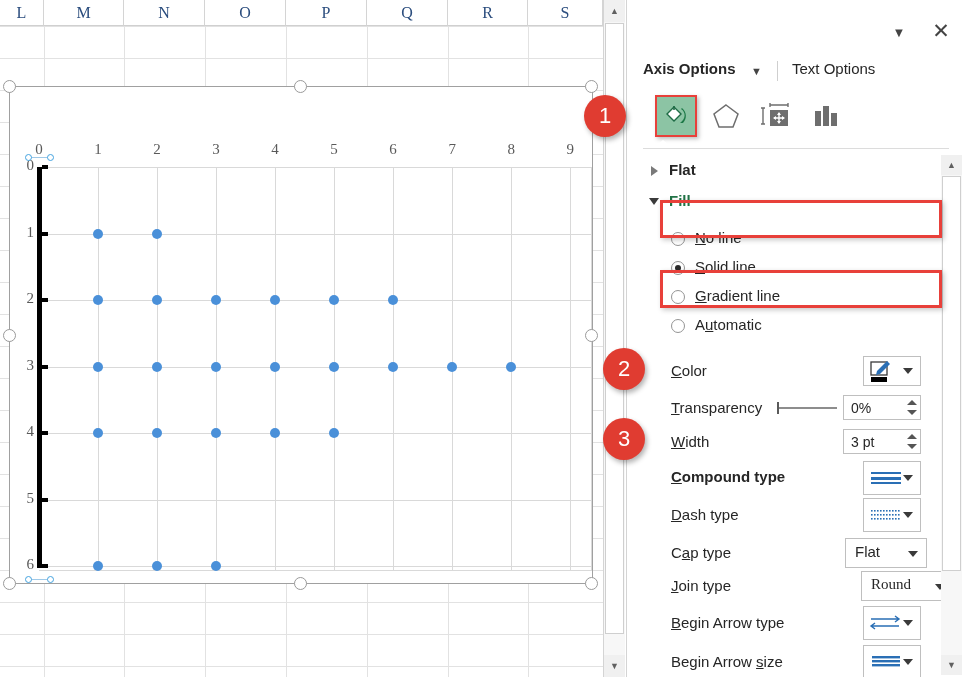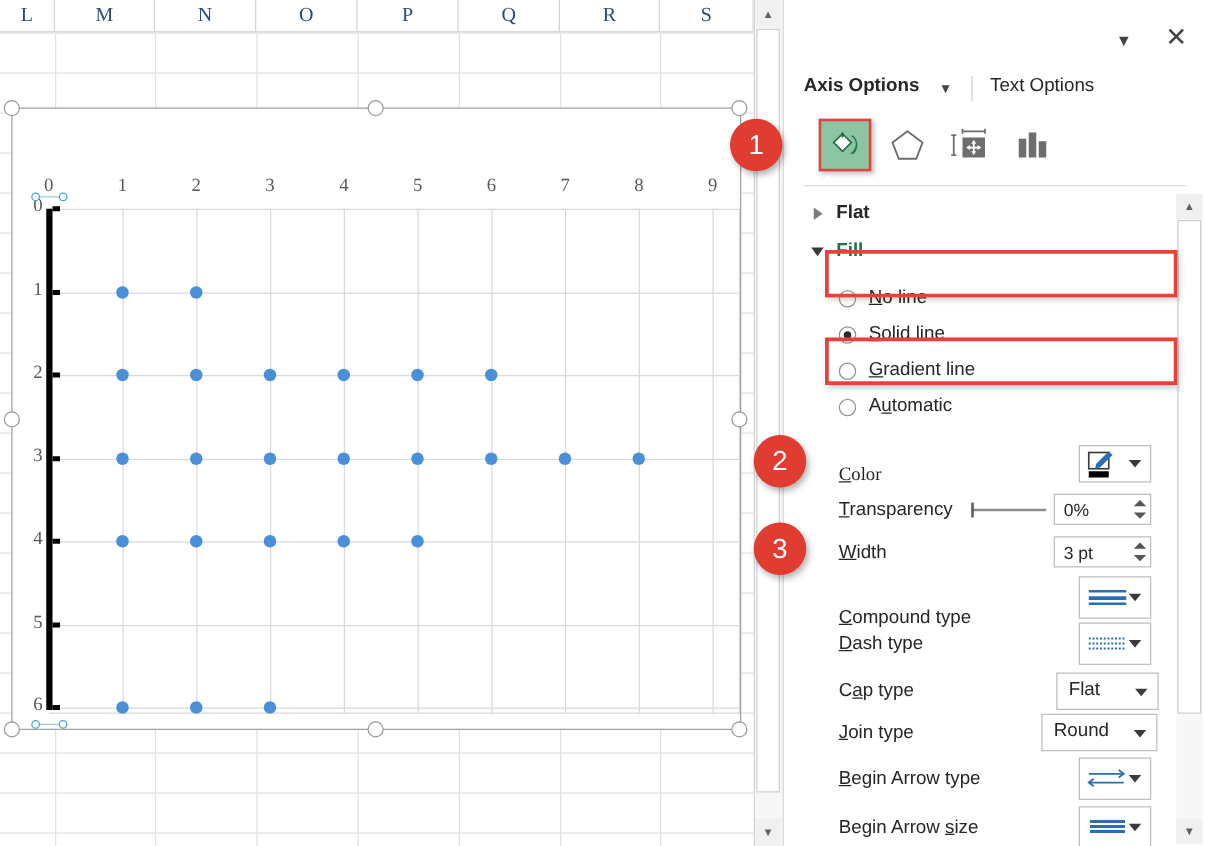--- a/index.html
+++ b/index.html
@@ -487,21 +487,21 @@
             <div class="inner"></div>
           </div>
           <div class="radio-label" style="left: 68px; top: 106px;"><span class="ul">S</span>olid line</div>
           <div class="radio" style="left: 44px; top: 138px;"></div>
           <div class="radio-label" style="left: 68px; top: 135px;"><span class="ul">G</span>radient line</div>
           <div class="radio" style="left: 44px; top: 167px;"></div>
           <div class="radio-label" style="left: 68px; top: 164px;">A<span class="ul">u</span>tomatic</div>
         </div>
 
       <div id="props">
-          <div class="opt-label" style="left: 44px; top: 220px; font-family: Liberation Serif, serif;"><span class="ul">C</span>olor</div>
+          <div class="opt-label" style="left: 44px; top: 210px;"><span class="ul">C</span>olor</div>
           <div class="gbtn" style="left: 236px; top: 204px; width: 58px; height: 30px;">
             <svg width="24" height="24" viewBox="0 0 24 24" style="position: absolute; left: 5px; top: 3px;">
               <rect x="2" y="2" width="16" height="13" fill="none" stroke="#3a3a3a" stroke-width="1.3"></rect>
               <path d="M18,1 L21,4 L11,14 L7,15 L8,11 Z" fill="#2a6fb5"></path>
               <rect x="2" y="17" width="16" height="5" fill="#000000"></rect>
             </svg>
             <div class="gcaret"></div>
           </div>
           <div class="opt-label" style="left: 44px; top: 247px;"><span class="ul">T</span>ransparency</div>
           <div style="position: absolute; left: 150px; top: 255px; width: 60px; height: 2px; background: rgb(141, 141, 141);"></div>
@@ -510,21 +510,21 @@
           <div class="spin-btns" style="left: 277px; top: 243px;">
             <div class="spin-up"></div>
             <div class="spin-dn"></div>
           </div>
           <div class="opt-label" style="left: 44px; top: 281px;"><span class="ul">W</span>idth</div>
           <div class="spin-box" style="left: 216px; top: 277px; width: 78px;">3 pt</div>
           <div class="spin-btns" style="left: 277px; top: 277px;">
             <div class="spin-up"></div>
             <div class="spin-dn"></div>
           </div>
-          <div class="opt-label" style="left: 44px; top: 333px;"><span class="ul">C</span>ompound type</div>
+          <div class="opt-label" style="left: 44px; top: 316px; font-weight: bold;"><span class="ul">C</span>ompound type</div>
           <div class="gbtn" style="left: 236px; top: 309px; width: 58px; height: 34px;">
             <svg width="34" height="20" viewBox="0 0 34 20" style="position: absolute; left: 5px; top: 6px;">
               <rect x="2" y="4" width="30" height="2" fill="#2a6fb5"></rect>
               <rect x="2" y="9" width="30" height="3" fill="#2a6fb5"></rect>
               <rect x="2" y="14" width="30" height="2" fill="#2a6fb5"></rect>
             </svg>
             <div class="gcaret"></div>
           </div>
           <div class="opt-label" style="left: 44px; top: 354px; text-align: center;"><span class="ul">D</span>ash type</div>
           <div class="gbtn" style="left: 236px; top: 346px; width: 58px; height: 34px;">
@@ -561,21 +561,21 @@
               <rect x="29" y="13" width="1.6" height="1.6" fill="#2a6fb5"></rect>
             </svg>
             <div class="gcaret"></div>
           </div>
           <div class="opt-label" style="left: 44px; top: 392px;">C<span class="ul">a</span>p type</div>
           <div class="combo" style="left: 218px; top: 386px; width: 82px;">
             <div class="cv">Flat</div>
             <div class="cc"></div>
           </div>
           <div class="opt-label" style="left: 44px; top: 425px;"><span class="ul">J</span>oin type</div>
-          <div class="combo" style="left: 206px; top: 419px; width: 93px;">
+          <div class="combo" style="left: 234px; top: 419px; width: 93px; font-family: Liberation Serif, serif;">
             <div class="cv">Round</div>
             <div class="cc"></div>
           </div>
           <div class="opt-label" style="left: 44px; top: 462px;"><span class="ul">B</span>egin Arrow type</div>
           <div class="gbtn" style="left: 236px; top: 454px; width: 58px; height: 34px;">
             <svg width="34" height="20" viewBox="0 0 34 20" style="position: absolute; left: 5px; top: 6px;">
               <path d="M2,6 L30,6 M26,3 L30,6 L26,9" stroke="#2a6fb5" stroke-width="1.4" fill="none"></path>
               <path d="M2,13 L30,13 M6,10 L2,13 L6,16" stroke="#2a6fb5" stroke-width="1.4" fill="none"></path>
             </svg>
             <div class="gcaret"></div>

